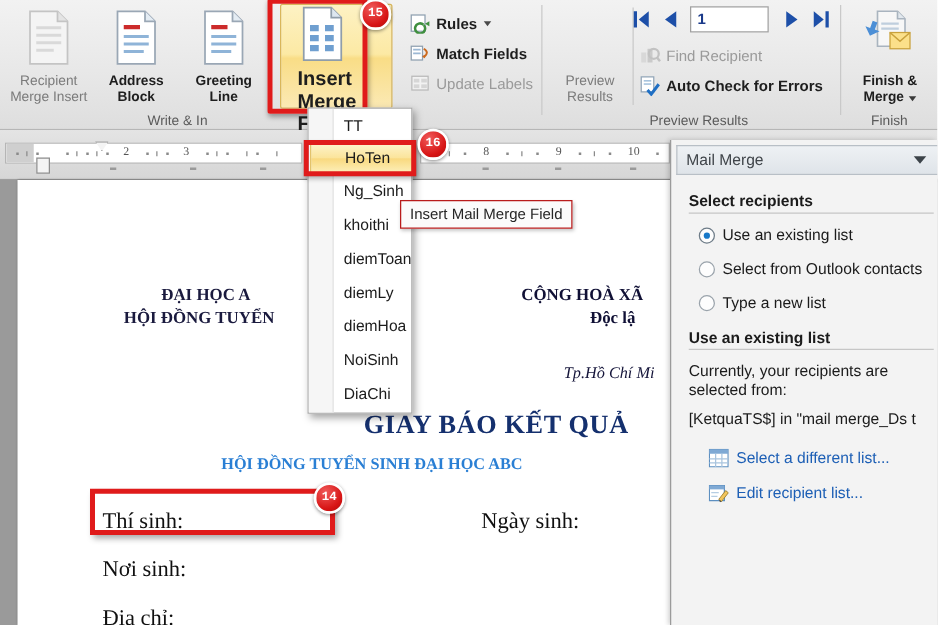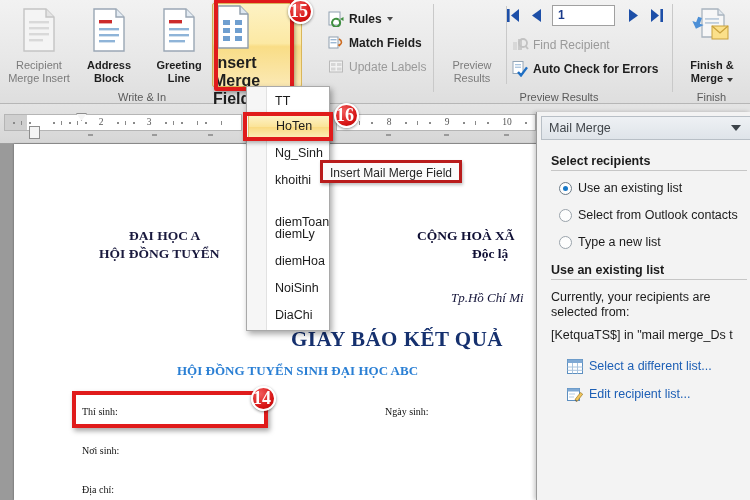--- a/index.html
+++ b/index.html
@@ -34,24 +34,25 @@
   }
   .bigbtn .cap {
     position: absolute; left: 0; right: 0; bottom: 2px;
     font-size: 11px; line-height: 12.5px; color: #7b7b7b;
   }
   .bigbtn.enabled .cap { color: #1e1e1e; font-weight: bold; }
   .bigbtn .gicon { position: absolute; left: 50%; top: 3px; transform: translateX(-50%); }
 
   
   #btn-insert-merge {
-    position: absolute; left: 212px; top: 3px; width: 90px; height: 84px;
+    position: absolute; left: 224px; top: 3px; width: 90px; height: 84px;
     background: linear-gradient(to bottom,#fdf2c4 0%, #fce9a4 48%, #f9dd86 52%, #fbe9b4 100%);
     border: 1px solid #d9b65a;
     border-radius: 2px;
+    padding-left: 13px;
   }
   #hl-insert-merge {
     position: absolute; left: 214px; top: -1px; width: 80px; height: 92px;
     border: 4px solid #e01b1b; border-radius: 2px; z-index: 40;
     box-shadow: 1px 2px 4px rgba(0,0,0,.35);
   }
 
   
   .smallcmd {
     position: absolute; height: 21px; display: flex; align-items: center;
@@ -130,21 +131,21 @@
   }
   .doc-t {
     position: absolute; font-family: "Liberation Serif", serif;
     white-space: nowrap;
   }
   .d-hdr-l { font-weight: bold; font-size: 13.5px; color: #1a1a3e; }
   .d-hdr-r { font-weight: bold; font-size: 13.5px; color: #101035; }
   .d-ital  { font-style: italic; font-size: 13px; color: #15153a; }
   .d-title { font-weight: bold; font-size: 21px; color: #15306e; letter-spacing: .5px; }
   .d-sub   { font-weight: bold; font-size: 13px; color: #2a7fd4; }
-  .d-body  { font-size: 10px; color: #101010; }
+  .d-body  { font-size: 18px; color: #101010; }
 
   #hl-thisinh {
     position: absolute; left: 72px; top: 391px; width: 196px; height: 37px;
     border: 4px solid #e01b1b; z-index: 30;
     box-shadow: 2px 3px 5px rgba(0,0,0,.35);
     background: transparent;
   }
 
   
   #mergemenu {
@@ -169,21 +170,21 @@
     border: 1px solid #e3c36b; left: 1px; width: 82px; height: 25px;
     line-height: 23px;
   }
   #hl-hoten {
     position: absolute; left: 243px; top: 112px; width: 90px; height: 29px;
     border: 4px solid #e01b1b; z-index: 60;
     box-shadow: 1px 2px 4px rgba(0,0,0,.3);
   }
   #tooltip {
     position: absolute; left: 320px; top: 160px; height: 23px;
-    background: #fbfbfb; border: 3px solid #b91c1c;
+    background: #fbfbfb; border: 1px solid #b91c1c;
     font-size: 12px; color: #262626; line-height: 21px; padding: 0 7px;
     box-shadow: 1px 2px 3px rgba(0,0,0,.25); z-index: 70; white-space: nowrap;
   }
 
   
   #taskpane {
     position: absolute; left: 536px; top: 112px; width: 214px; height: 388px;
     background: #f3f3f3; border-left: 1px solid #9b9b9b;
     box-shadow: -2px 0 4px rgba(0,0,0,.2); z-index: 80;
   }
@@ -228,23 +229,23 @@
     font-size: 12.5px; white-space: nowrap;
   }
   .tp-link { color: #1d5fb5; text-decoration: none; }
   .lnkicon { width: 16px; height: 15px; margin-right: 6px; flex: 0 0 16px; }
 
   
   .badge {
     position: absolute; width: 25px; height: 25px; border-radius: 50%;
     background: radial-gradient(circle at 35% 28%, #f05a5a 0%, #d71414 65%, #a90d0d 100%);
     border: 2px solid #ffffff; color: #ffffff;
-    font-size: 18px; font-weight: bold; line-height: 21px; 
+    font-size: 10px; font-weight: bold; line-height: 21px; text-align: center;
     box-shadow: 0 1px 3px rgba(0,0,0,.45); z-index: 95;
-    font-family: Liberation Serif, serif;
+    font-family: Liberation Mono, monospace;
   }
 </style>
 </head>
 <body>
 
 <div id="ribbon">
 
   <div class="rgroup" style="left:0;width:300px;">
 
     <div class="bigbtn" style="left:8px;">
@@ -504,21 +505,21 @@
 </div>
 
 <div id="hl-thisinh"></div>
 
 <div id="mergemenu">
   <div class="mleft"></div>
   <div class="mitem" style="top:2px;">TT</div>
   <div class="mitem sel" style="top:27px;">HoTen</div>
   <div class="mitem" style="top:54px;">Ng_Sinh</div>
   <div class="mitem" style="top:81px;">khoithi</div>
-  <div class="mitem" style="top:108px;margin-top:15px;">diemToan</div>
+  <div class="mitem" style="top:108px;">diemToan</div>
   <div class="mitem" style="top:135px;">diemLy</div>
   <div class="mitem" style="top:162px;">diemHoa</div>
   <div class="mitem" style="top:189px;">NoiSinh</div>
   <div class="mitem" style="top:216px;">DiaChi</div>
 </div>
 
 <div id="hl-hoten"></div>
 
 <div id="tooltip">Insert Mail Merge Field</div>
 

